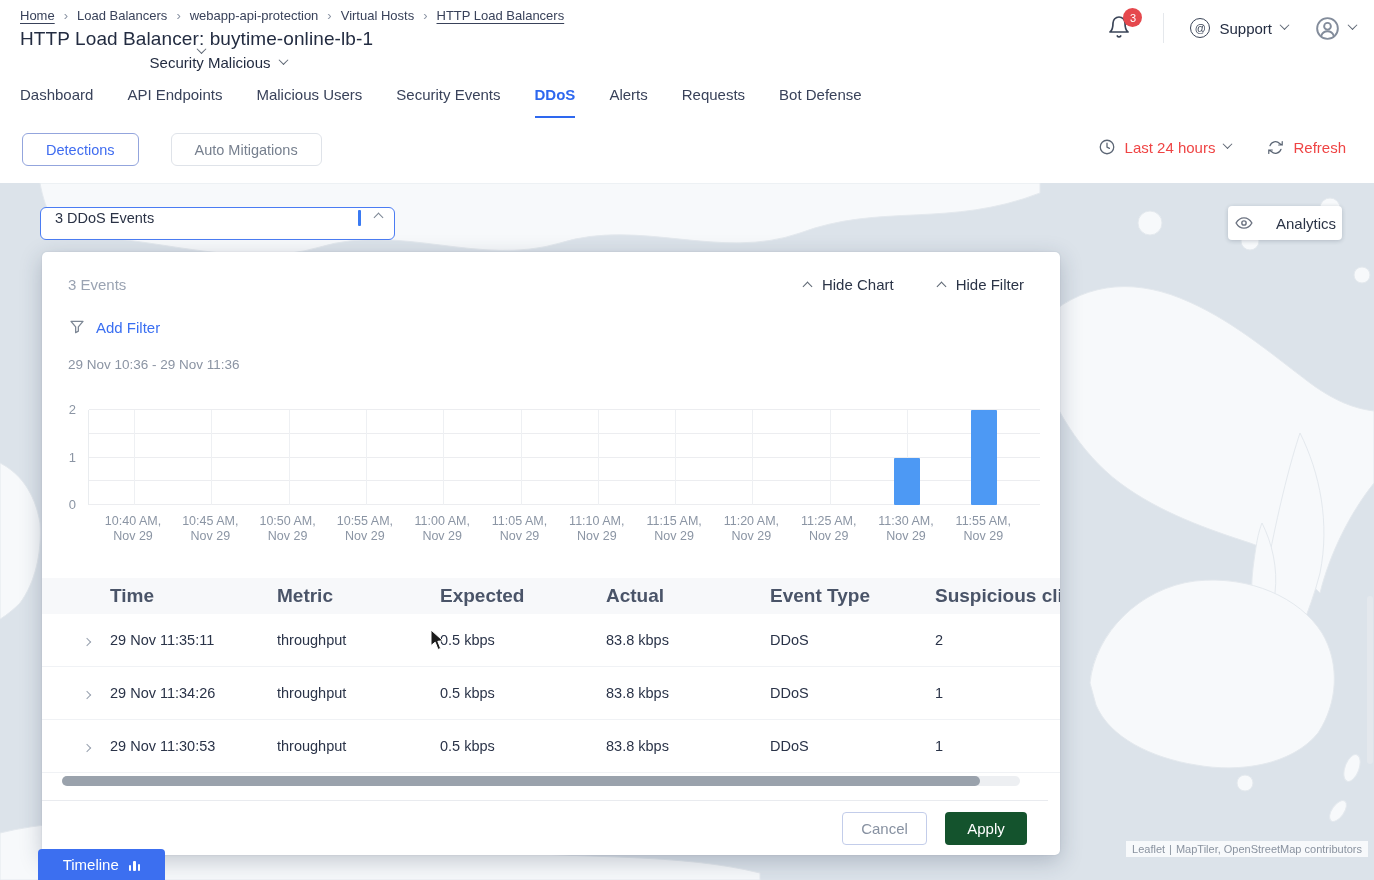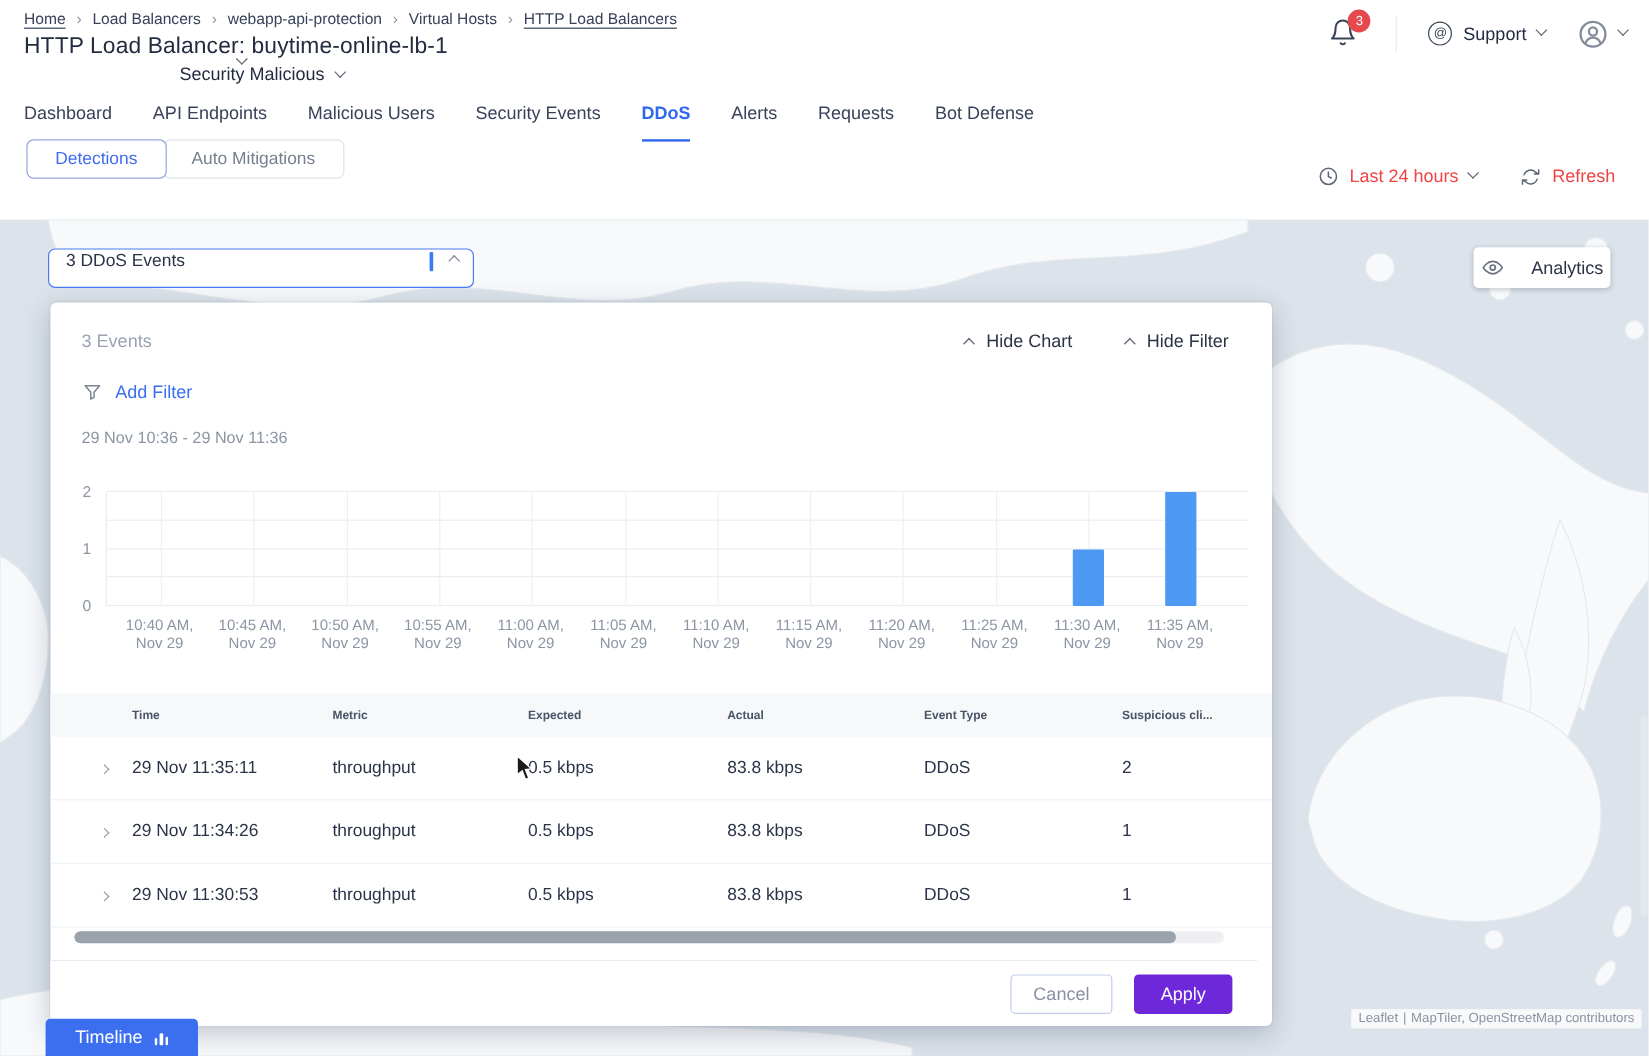--- a/index.html
+++ b/index.html
@@ -34,21 +34,21 @@
            display:flex;align-items:center;justify-content:center;font-size:11px;color:#3a4457;}
   .at-icon::before{content:"@";}
   .account{display:flex;align-items:center;gap:8px;margin-left:26px;cursor:pointer;}
 
   
   .tabs{position:absolute;left:20px;top:86px;display:flex;gap:34px;}
   .tab{font-size:15px;color:#39425a;padding-bottom:13px;cursor:pointer;white-space:nowrap;}
   .tab.active{color:#2e68ef;font-weight:600;border-bottom:2.5px solid #2e68ef;}
 
   
-  .segments{position:absolute;left:22px;top:116px;display:flex;}
+  .segments{position:absolute;left:22px;top:133px;display:flex;gap:35px;}
   .seg{background:#fff;border:1px solid #dfe3e9;color:#77808f;height:33px;padding:0 23px;
        font-size:14.5px;border-radius:6px;font-family:inherit;cursor:pointer;position:relative;}
   .seg.on{border-color:#93a5dd;color:#3f6cf0;z-index:2;}
   .seg:not(.on){margin-left:-3px;}
   .toolbar-right{position:absolute;right:28px;top:138px;display:flex;align-items:center;gap:36px;}
   .tr-item{display:flex;align-items:center;gap:9px;font-size:15px;color:#ef4444;cursor:pointer;}
   .icon-stroke{stroke:#5b6574;fill:none;stroke-width:1.7;stroke-linecap:round;stroke-linejoin:round;}
 
   
   .map{position:absolute;left:0;top:183px;width:1374px;height:697px;background:#dce3ea;}
@@ -87,37 +87,37 @@
   .vgrid{position:absolute;top:0;bottom:0;width:1px;background:#eef0f3;}
   .bar{position:absolute;bottom:0;width:26px;border-radius:1px;}
   .xlabels{position:absolute;left:46px;top:122px;width:952px;height:34px;}
   .xlab{position:absolute;width:90px;text-align:center;font-size:12.5px;color:#8b95a4;
         line-height:15px;}
 
   .tbl{position:absolute;left:0;top:326px;width:1018px;}
   .tbl-head,.tr{display:grid;grid-template-columns:26px 167px 163px 166px 164px 165px minmax(0,1fr);
         padding-left:42px;align-items:center;}
   .tbl-head{height:36px;background:#f7f8fa;}
-  .th{font-size:10px;font-weight:600;color:#4a5468;white-space:nowrap;overflow:hidden;}
+  .th{font-size:19px;font-weight:600;color:#4a5468;white-space:nowrap;overflow:hidden;}
   .tr{height:53px;border-bottom:1px solid #f0f2f5;}
   .td{font-size:14.5px;color:#2a3348;white-space:nowrap;}
   .td.chv{cursor:pointer;}
   .td.chv .chev{width:6px;height:6px;border-color:#98a1af;}
 
   .hscroll{position:absolute;left:20px;top:524px;width:958px;height:10px;background:#edeff2;
         border-radius:5px;}
   .hthumb{position:absolute;left:0;top:0;height:10px;width:918px;background:#9aa2ac;
         border-radius:5px;cursor:grab;}
 
   .panel-footer{position:absolute;left:0;right:12px;bottom:0;height:55px;border-top:1px solid #e9ebef;
         display:flex;align-items:center;justify-content:flex-end;gap:18px;padding-right:21px;
         background:#fff;border-radius:0 0 5px 5px;}
   .btn-cancel{width:85px;height:33px;background:#fff;border:1px solid #c3cdea;border-radius:4px;
         color:#8791a1;font-size:15px;font-family:inherit;cursor:pointer;}
-  .btn-apply{width:82px;height:33px;background:#6d28d9;border:none;border-radius:4px;color:#fff;
+  .btn-apply{width:82px;height:33px;background:#14532d;border:none;border-radius:4px;color:#fff;
         font-size:15px;font-family:inherit;cursor:pointer;}
 
   .timeline-btn{position:absolute;left:38px;top:849px;width:127px;height:40px;background:#3c6ff0;
         border:none;border-radius:4px 4px 0 0;color:#fff;font-size:15px;font-family:inherit;
         display:flex;align-items:flex-start;justify-content:center;gap:10px;padding-top:7px;
         cursor:pointer;}
   .tl-icon{display:flex;align-items:flex-end;gap:2px;height:12px;margin-top:3px;}
   .tl-icon i{display:block;width:2.5px;background:#fff;border-radius:1px;}
 
   .cursor{position:absolute;left:430px;top:630px;width:14px;height:21px;pointer-events:none;z-index:50;}
@@ -328,21 +328,21 @@
           </div>
           <div class="xlab" style="left: 695.7px;">
             <div>11:25 AM,</div>
             <div>Nov 29</div>
           </div>
           <div class="xlab" style="left: 773px;">
             <div>11:30 AM,</div>
             <div>Nov 29</div>
           </div>
           <div class="xlab" style="left: 850.3px;">
-            <div>11:35 AM,</div>
+            <div>11:55 AM,</div>
             <div>Nov 29</div>
           </div>
         </div>
     </div>
 
     <div class="tbl">
       <div class="tbl-head">
           <div></div>
           <div class="th">Time</div>
           <div class="th">Metric</div>

